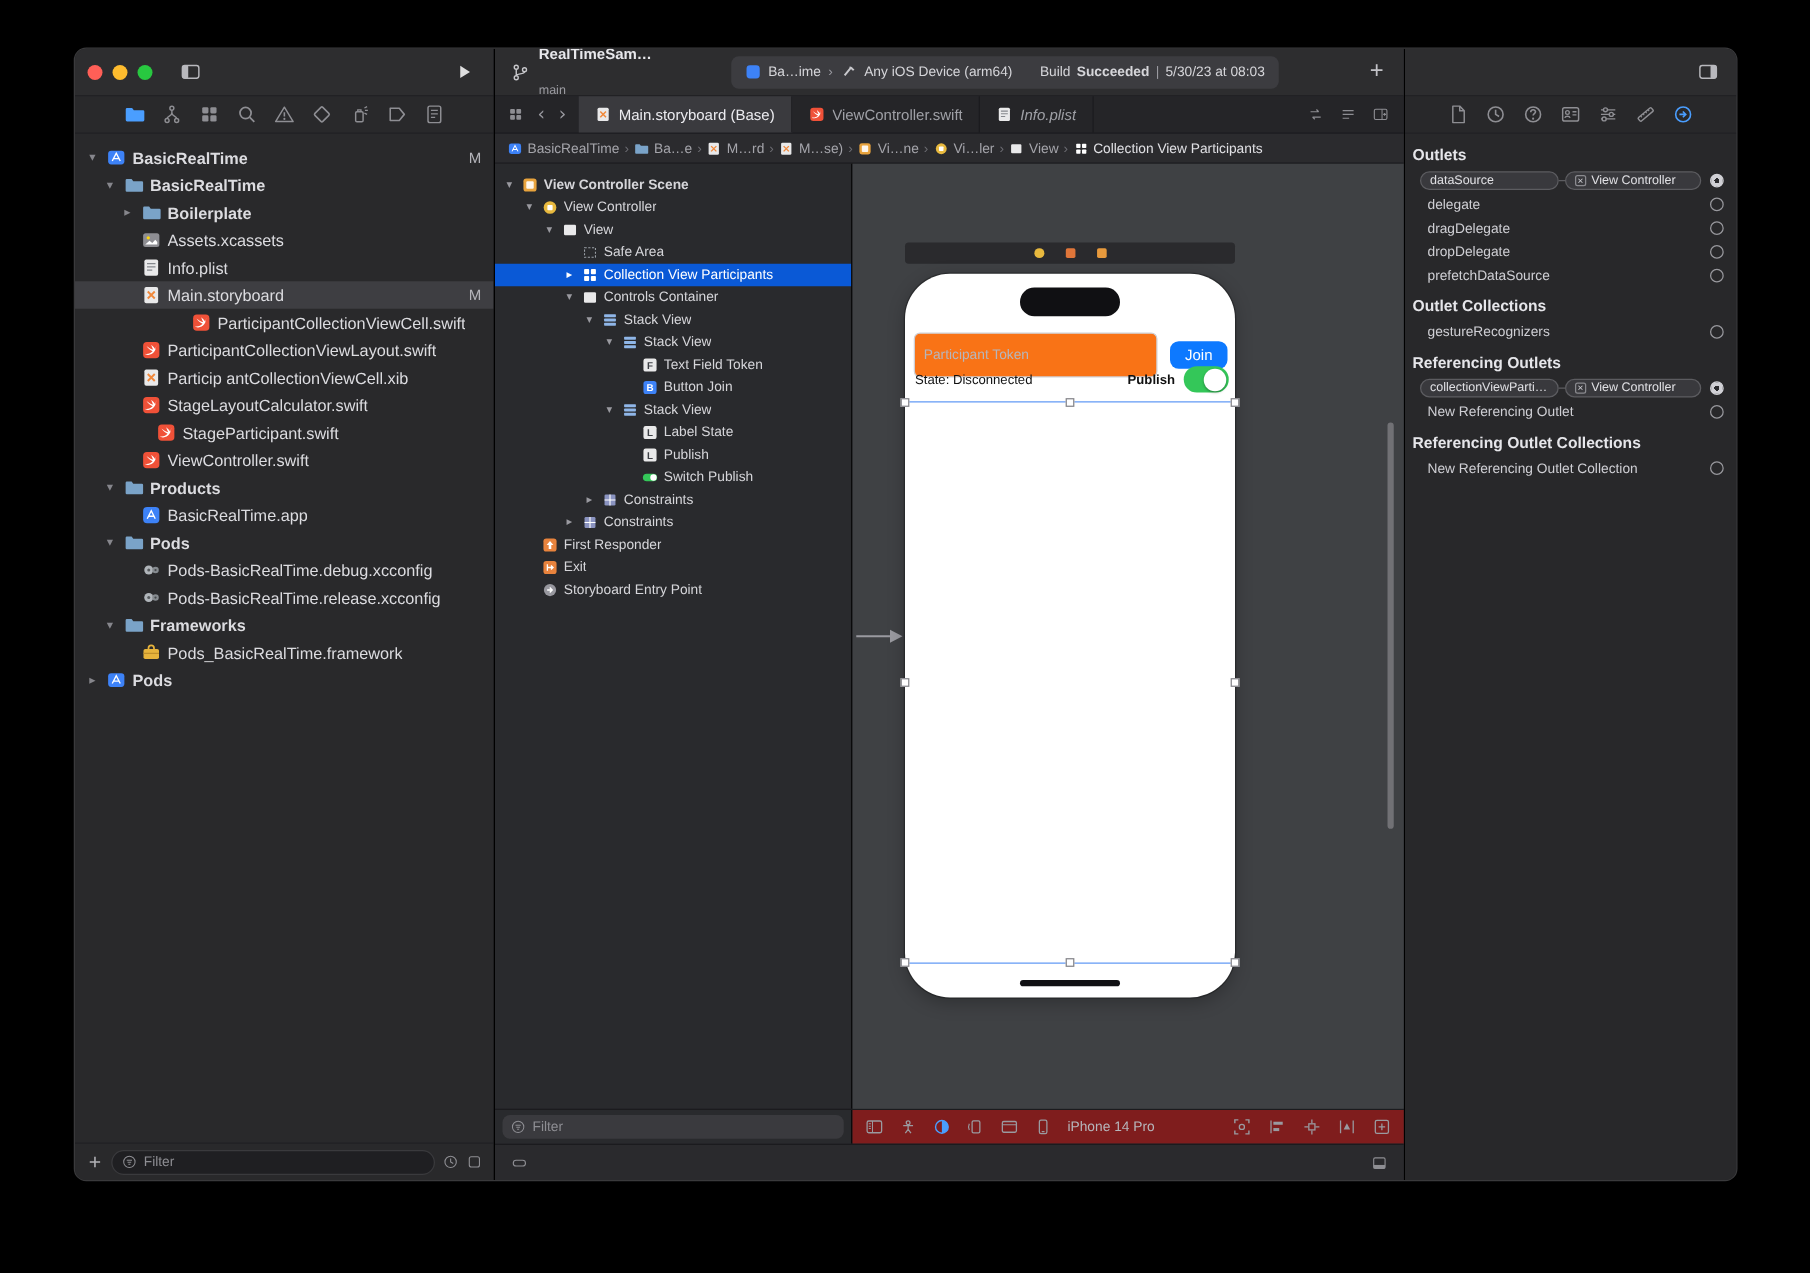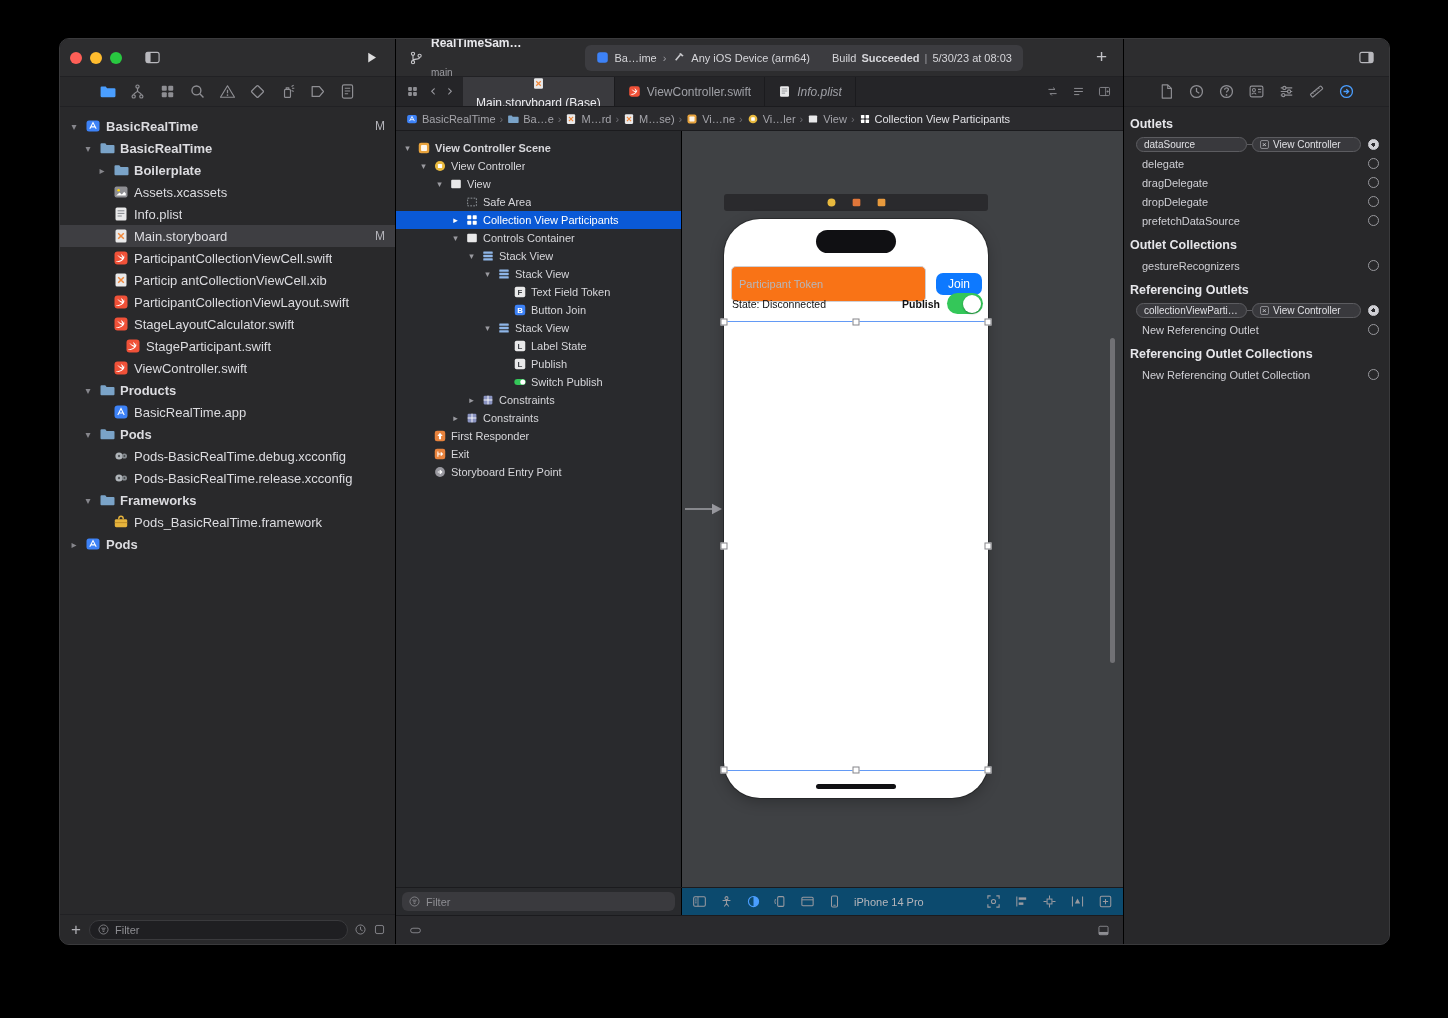--- a/index.html
+++ b/index.html
@@ -32,21 +32,21 @@
   .nav-bottom{height:30px;flex:none;display:flex;align-items:center;gap:6px;padding:0 9px;border-top:1px solid #212124;}
   .plus-sm{color:#b0b0b5;font-size:17px;line-height:17px;width:14px;text-align:center;}
   .filter-capsule{flex:1;height:20px;background:#1f1f22;border:1px solid #3a3a3d;border-radius:10px;display:flex;align-items:center;gap:5px;padding:0 7px;color:#8e8e93;font-size:11px;}
   .filter-capsule .icon,{width:12px;height:12px;}
   .small-ic{width:13px;height:13px;color:#8e8e93;}
   .tab-bar{height:30px;flex:none;display:flex;align-items:stretch;background:#252528;border-bottom:1px solid #1b1b1e;}
   .tb-icons{display:flex;align-items:center;gap:11px;padding:0 10px;color:#9a9aa0;}
   .tb-chev{font-size:15px;color:#9a9aa0;font-family:"DejaVu Sans",sans-serif;line-height:1;}
   .etabs{display:flex;align-items:stretch;min-width:0;}
   .etab{display:flex;align-items:center;gap:6px;padding:0 13px;border-right:1px solid #1b1b1e;color:#9fa0a6;font-size:12px;max-width:210px;}
-  .etab.active{background:#3a3a3e;color:#ececf0;flex-direction:column;}
+  .etab.active{background:#3a3a3e;color:#ececf0;}
   .etab .icon{width:13px;height:13px;}
   .etab-label{white-space:nowrap;overflow:hidden;text-overflow:ellipsis;}
   .etab.italic .etab-label{font-style:italic;}
   .tb-right{margin-left:auto;display:flex;align-items:center;gap:13px;padding:0 12px;color:#9a9aa0;}
   .jump-bar{height:24px;flex:none;display:flex;align-items:center;gap:4px;padding:0 10px;background:#2b2b2e;border-bottom:1px solid #1b1b1e;font-size:11px;color:#a5a5ab;overflow:hidden;white-space:nowrap;}
   .jb-item{display:flex;align-items:center;gap:4px;flex:none;}
   .jb-item .icon{width:12px;height:12px;}
   .jb-sep{color:#6c6c72;font-size:11px;flex:none;}
   .jb-item.last{color:#e0e0e4;}
   .editor-main{flex:1;display:flex;min-height:0;}
@@ -73,21 +73,21 @@
   .switch{width:36px;height:21px;background:#34c759;border-radius:11px;position:relative;flex:none;}
   .knob{position:absolute;top:1.5px;right:2px;width:18px;height:18px;background:#fff;border-radius:50%;box-shadow:0 1px 2px rgba(0,0,0,.35);}
   .sel-region{position:absolute;left:0;right:0;top:102px;height:450px;border-top:1px solid #639af5;border-bottom:1px solid #639af5;}
   .handle{position:absolute;width:7px;height:7px;background:#fff;border:1px solid #85858a;}
   .home-indicator{position:absolute;bottom:9px;left:50%;transform:translateX(-50%);width:80px;height:5px;background:#101013;border-radius:3px;}
   .entry-arrow{position:absolute;left:2px;top:370px;width:40px;height:16px;}
   .canvas-scrollbar{position:absolute;right:8px;top:207px;width:5px;height:325px;background:#717175;border-radius:3px;}
   .center-bottom{height:28px;flex:none;display:flex;border-top:1px solid #1b1b1e;}
   .outline-filter{width:286px;flex:none;display:flex;align-items:center;padding:0 6px;border-right:1px solid #000;background:#292a2d;}
   .of-capsule{flex:1;height:19px;background:#3a3a3e;border-radius:6px;display:flex;align-items:center;gap:5px;padding:0 6px;color:#8e8e93;font-size:11px;}
-  .canvas-bar{flex:1;display:flex;align-items:center;padding:0 10px;background:#0c4a6e;color:#9a9aa0;font-size:11px;min-width:0;text-align:center;}
+  .canvas-bar{flex:1;display:flex;align-items:center;padding:0 10px;background:#7f1d1d;color:#9a9aa0;font-size:11px;min-width:0;text-align:center;}
   .cb-left{display:flex;gap:12px;align-items:center;}
   .cb-right{margin-left:auto;display:flex;gap:13px;align-items:center;}
   .cb-device{color:#b6b6bb;margin-left:12px;white-space:nowrap;}
   .cb-ic{width:15px;height:15px;color:#9a9aa0;}
   .debug-strip{height:29px;flex:none;display:flex;align-items:center;justify-content:space-between;padding:0 13px;background:#2a2a2d;border-top:1px solid #1b1b1e;color:#9a9aa0;}
   .insp-tabs{height:30px;flex:none;display:flex;align-items:center;justify-content:center;gap:13px;border-bottom:1px solid #212124;}
   .insp-tabs .tab-ic{width:17px;height:17px;color:#8e8e93;}
   .insp-tabs .tab-ic.active{color:#4a9eff;}
   .insp-content{flex:1;padding:10px 10px 0 6px;overflow:hidden;}
   .insp-header{font-size:12.5px;font-weight:700;color:#e6e6ea;margin:10px 0 6px 0;}
@@ -255,49 +255,49 @@
           <span class="chev"></span>
           <span class="icon">
             <svg viewBox="0 0 16 16">
               <rect x="2.5" y="1.5" width="11" height="13" rx="1.5" fill="#e9e9ea"></rect>
               <path d="M5.2 5.2 l5.6 5.6 M10.8 5.2 l-5.6 5.6" stroke="#f0883b" stroke-width="1.5"></path>
             </svg>
           </span>
           <span class="nav-label">Main.storyboard</span>
           <span class="badge">M</span>
         </div>
-        <div class="nav-row" style="padding-left: 36px;">
+        <div class="nav-row" style="padding-left: 56px; margin-left: 20px;">
           <span class="chev"></span>
           <span class="icon">
             <svg viewBox="0 0 16 16">
               <rect x="1.5" y="1.5" width="13" height="13" rx="3" fill="#f05138"></rect>
               <path d="M11.9 3.8 C12.2 8.3 9.6 11.6 5.6 11.9 C4.4 12 3.4 11.6 2.9 11 C5.2 11.5 7.7 10.6 9.1 9 C7.1 8.2 5.2 6.5 4.2 4.8 C6 6.3 8 7.4 9.7 7.8 C8.8 6.4 8.2 4.9 8 3.8 C9.4 5.1 10.6 6.3 11.2 7.3 C11.7 6.1 11.9 4.9 11.9 3.8 Z" fill="#fff"></path>
             </svg>
           </span>
           <span class="nav-label">ParticipantCollectionViewCell.swift</span>
         </div>
         <div class="nav-row" style="padding-left: 36px;">
           <span class="chev"></span>
           <span class="icon">
             <svg viewBox="0 0 16 16">
+              <rect x="1.5" y="1.5" width="13" height="13" rx="3" fill="#f05138"></rect>
+              <path d="M11.9 3.8 C12.2 8.3 9.6 11.6 5.6 11.9 C4.4 12 3.4 11.6 2.9 11 C5.2 11.5 7.7 10.6 9.1 9 C7.1 8.2 5.2 6.5 4.2 4.8 C6 6.3 8 7.4 9.7 7.8 C8.8 6.4 8.2 4.9 8 3.8 C9.4 5.1 10.6 6.3 11.2 7.3 C11.7 6.1 11.9 4.9 11.9 3.8 Z" fill="#fff"></path>
+            </svg>
+          </span>
+          <span class="nav-label">ParticipantCollectionViewLayout.swift</span>
+        </div>
+        <div class="nav-row" style="padding-left: 36px;">
+          <span class="chev"></span>
+          <span class="icon">
+            <svg viewBox="0 0 16 16">
               <rect x="2.5" y="1.5" width="11" height="13" rx="1.5" fill="#e9e9ea"></rect>
               <path d="M5.2 5.2 l5.6 5.6 M10.8 5.2 l-5.6 5.6" stroke="#f0883b" stroke-width="1.5"></path>
             </svg>
           </span>
           <span class="nav-label">Particip antCollectionViewCell.xib</span>
-        </div>
-        <div class="nav-row" style="padding-left: 36px;">
-          <span class="chev"></span>
-          <span class="icon">
-            <svg viewBox="0 0 16 16">
-              <rect x="1.5" y="1.5" width="13" height="13" rx="3" fill="#f05138"></rect>
-              <path d="M11.9 3.8 C12.2 8.3 9.6 11.6 5.6 11.9 C4.4 12 3.4 11.6 2.9 11 C5.2 11.5 7.7 10.6 9.1 9 C7.1 8.2 5.2 6.5 4.2 4.8 C6 6.3 8 7.4 9.7 7.8 C8.8 6.4 8.2 4.9 8 3.8 C9.4 5.1 10.6 6.3 11.2 7.3 C11.7 6.1 11.9 4.9 11.9 3.8 Z" fill="#fff"></path>
-            </svg>
-          </span>
-          <span class="nav-label">ParticipantCollectionViewLayout.swift</span>
         </div>
         <div class="nav-row" style="padding-left: 36px;">
           <span class="chev"></span>
           <span class="icon">
             <svg viewBox="0 0 16 16">
               <rect x="1.5" y="1.5" width="13" height="13" rx="3" fill="#f05138"></rect>
               <path d="M11.9 3.8 C12.2 8.3 9.6 11.6 5.6 11.9 C4.4 12 3.4 11.6 2.9 11 C5.2 11.5 7.7 10.6 9.1 9 C7.1 8.2 5.2 6.5 4.2 4.8 C6 6.3 8 7.4 9.7 7.8 C8.8 6.4 8.2 4.9 8 3.8 C9.4 5.1 10.6 6.3 11.2 7.3 C11.7 6.1 11.9 4.9 11.9 3.8 Z" fill="#fff"></path>
             </svg>
           </span>
           <span class="nav-label">StageLayoutCalculator.swift</span>

